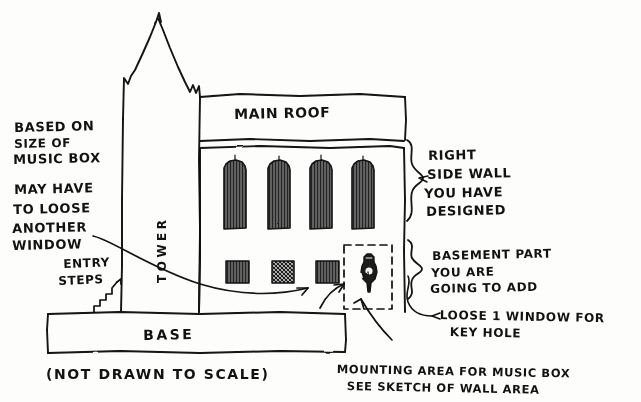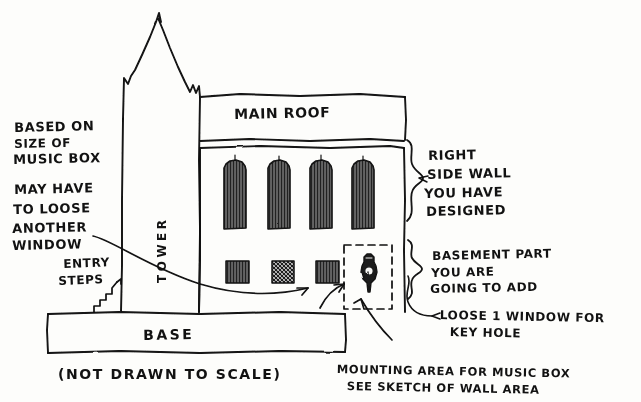--- a/index.html
+++ b/index.html
@@ -185,21 +185,21 @@
 
   </g>
 </svg>
 
 <div class="ann t14 skew1" style="left:234px;top:106px;">MAIN ROOF</div>
 
 <div class="ann t12 vert" style="left:155px;top:283px;letter-spacing:3.5px;">TOWER</div>
 
 <div class="ann t14 skew1" style="left:143px;top:327px;letter-spacing:2.5px;">BASE</div>
 
-<div class="ann t14" style="left:58px;top:366px;letter-spacing:1.6px;">(NOT DRAWN TO SCALE)</div>
+<div class="ann t14" style="left:46px;top:366px;letter-spacing:1.6px;">(NOT DRAWN TO SCALE)</div>
 
 <div class="ann t13 skew1" style="left:14px;top:120px;">BASED ON</div>
 <div class="ann t12 skew1" style="left:14px;top:137px;">SIZE OF</div>
 <div class="ann t13 skew1" style="left:13px;top:152px;">MUSIC BOX</div>
 
 <div class="ann t13 skew1" style="left:14px;top:182px;">MAY HAVE</div>
 <div class="ann t13 skew1" style="left:13px;top:202px;">TO LOOSE</div>
 <div class="ann t13 skew1" style="left:12px;top:221px;">ANOTHER</div>
 <div class="ann t13 skew1" style="left:12px;top:238px;">WINDOW</div>
 

